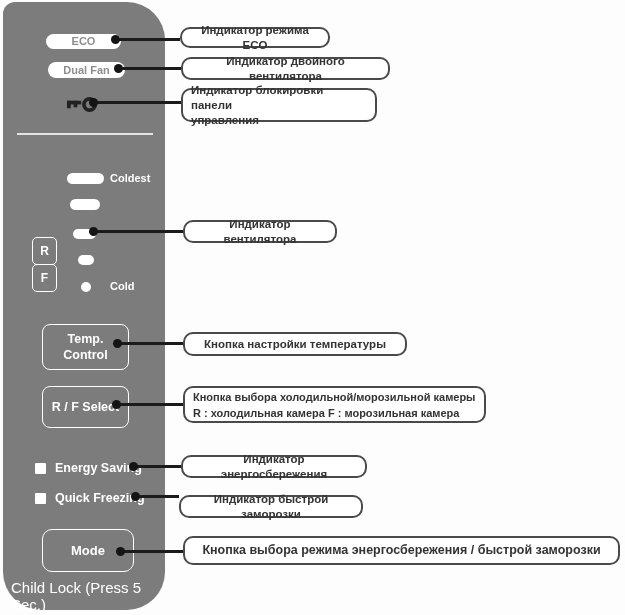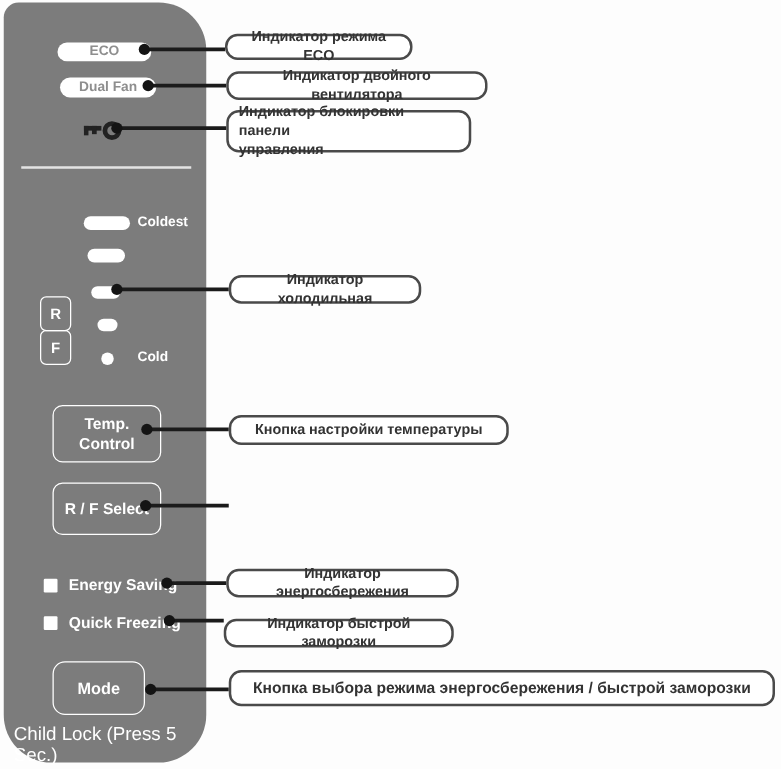--- a/index.html
+++ b/index.html
@@ -36,21 +36,21 @@
   .rfbox{position:absolute;left:29px;top:235px;width:25px;}
   .rfcell{width:25px;height:28px;border:1.5px solid #fff;border-radius:5px;
           color:#fff;font-weight:bold;font-size:12px;display:flex;align-items:center;justify-content:center;}
   .rfcell+.rfcell{margin-top:-1.5px;}
 
   .pbtn{position:absolute;border:1.5px solid #fff;border-radius:8px;color:#fff;
         font-weight:bold;font-size:12.5px;display:flex;align-items:center;justify-content:center;
         text-align:center;white-space:pre-line;line-height:16px;background:transparent;}
   .btn-temp{left:39px;top:322px;width:87px;height:46px;}
   .btn-rfsel{left:39px;top:384px;width:87px;height:42px;}
-  .btn-mode{left:39px;top:527px;width:74px;height:43px;border-radius:10px;font-size:13px;}
+  .btn-mode{left:39px;top:527px;width:92px;height:43px;border-radius:10px;font-size:13px;}
 
   .sq{position:absolute;width:11px;height:11px;background:var(--white);border-radius:1px;}
   .sq-energy{left:32px;top:461px;}
   .sq-quick{left:32px;top:491px;}
   .ind-label{position:absolute;color:#fff;font-weight:bold;font-size:12.5px;}
   .lab-energy{left:52px;top:459px;}
   .lab-quick{left:52px;top:489px;}
 
   .child-lock{position:absolute;left:8px;top:577px;width:150px;text-align:left;
               color:#fff;font-size:15px;}
@@ -153,19 +153,21 @@
   <div class="cdot dt5"></div>
   <div class="cdot dt6"></div>
   <div class="cdot dt7"></div>
   <div class="cdot dt8"></div>
   <div class="cdot dt9"></div>
 
   <div class="callout co1">Индикатор режима ECO</div>
   <div class="callout co2">Индикатор двойного вентилятора</div>
   <div class="callout co3">Индикатор блокировки панели
 управления</div>
-  <div class="callout co4">Индикатор холодильная</div>
+  <div class="callout co4">Индикатор вентилятора</div>
   <div class="callout co5">Кнопка настройки температуры</div>
+  <div class="callout co6">Кнопка выбора холодильной/морозильной камеры
+R : холодильная камера F : морозильная камера</div>
   <div class="callout co7">Индикатор энергосбережения</div>
   <div class="callout co8">Индикатор быстрой заморозки</div>
   <div class="callout co9">Кнопка выбора режима энергосбережения / быстрой заморозки</div>
 
 </div>
 
 </body></html>

